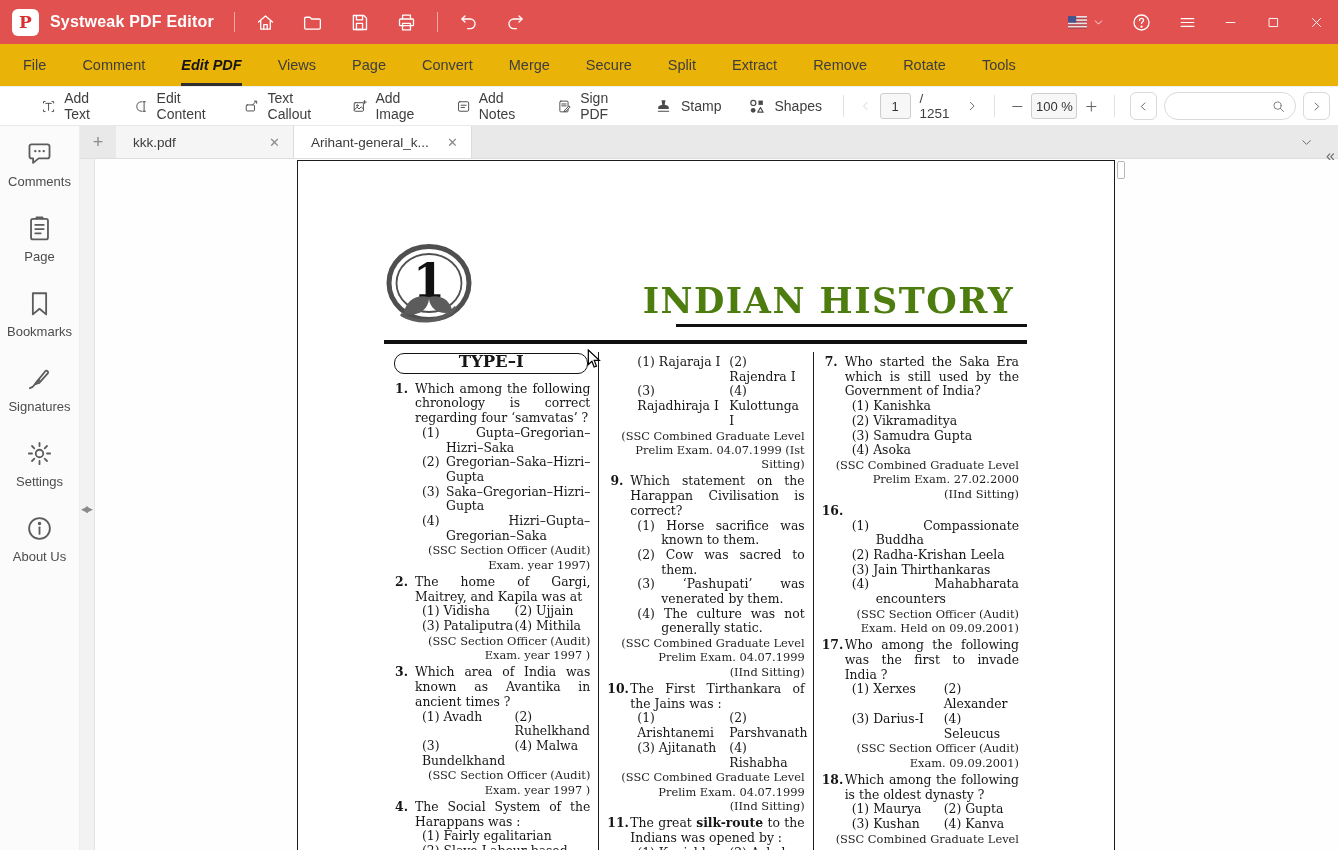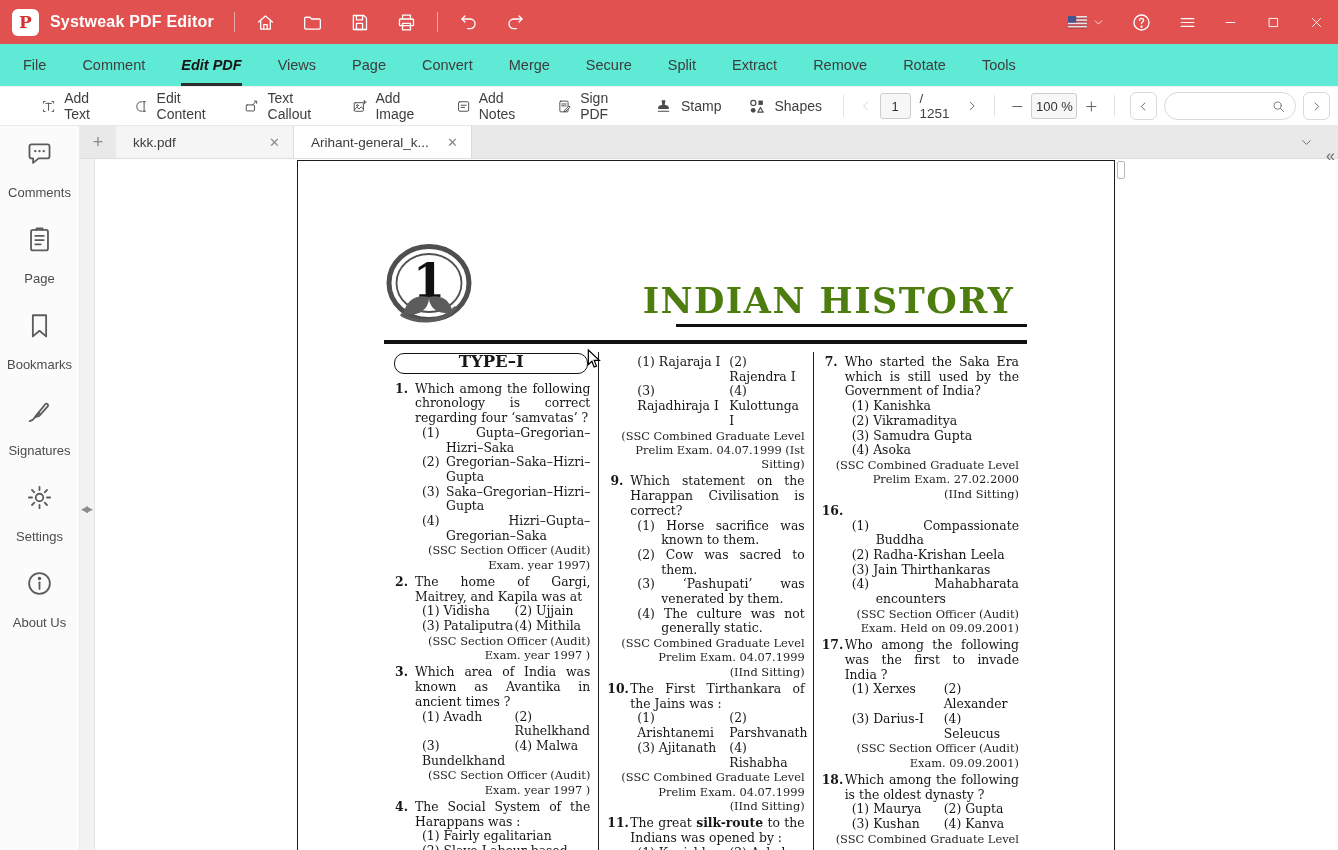--- a/index.html
+++ b/index.html
@@ -29,21 +29,21 @@
   .tb-icons .icon { width:21px; height:21px; color:#fff; cursor:default; }
   .titlebar-right { margin-left:auto; display:flex; align-items:center; gap:26px; }
   .lang-switch { display:flex; align-items:center; gap:5px; }
   .lang-switch .chev { width:13px; height:13px; color:#fff; }
   .win-controls { display:flex; align-items:center; gap:28px; }
   .win-controls .icon { width:15px; height:15px; color:#fff; }
 
   
   .menubar {
     height:43px; display:flex; align-items:stretch; padding:0 23px; gap:36px;
-    border-bottom:1px solid #f0f0f0; background:#5eead4;
+    border-bottom:1px solid #f0f0f0; background:#eab308;
   }
   .menu-item {
     display:flex; align-items:center; font-size:14.5px; color:#3d3d3d;
     border-bottom:3px solid transparent; padding-top:3px; cursor:default;
   }
   .menu-item.active { font-weight:bold; color:#161616; border-bottom-color:#2e2e2e;font-style:italic; }
 
   
   .toolbar {
     height:39px; display:flex; align-items:center; padding:0 8px 0 28px;
@@ -74,21 +74,21 @@
   }
   .search-pill input { border:none; outline:none; flex:1; width:80px; font-size:13px; background:transparent; }
   .search-pill .icon { width:15px; height:15px; color:#777; }
 
   
   .main { display:flex; height:724px; }
   .sidebar {
     width:80px; background:#fbfbfb; border-right:1px solid #ededed;
     display:flex; flex-direction:column; align-items:center; padding-top:13px; gap:25px;
   }
-  .sidebar-item { display:flex; flex-direction:column; align-items:center; gap:17px; cursor:default; }
+  .sidebar-item { display:flex; flex-direction:column; align-items:center; gap:6px; cursor:default; }
   .sidebar-item .icon { width:29px; height:29px; color:#5c5c5c; }
   .sidebar-item .sb-label { font-size:13px; color:#4c4c4c; }
 
   .right-area { flex:1; display:flex; flex-direction:column; position:relative; }
   .tabbar { height:32px; background:#e9e9e9; display:flex; align-items:stretch; position:relative; }
   .tab-add { width:36px; display:flex; align-items:center; justify-content:center; color:#8b8b8b; font-size:18px; cursor:default; }
   .tab {
     width:178px; display:flex; align-items:center; justify-content:space-between;
     padding:0 13px 0 17px; font-size:13.5px; color:#3c3c3c;
     background:#f5f5f5; border-right:1px solid #dcdcdc; cursor:default;

